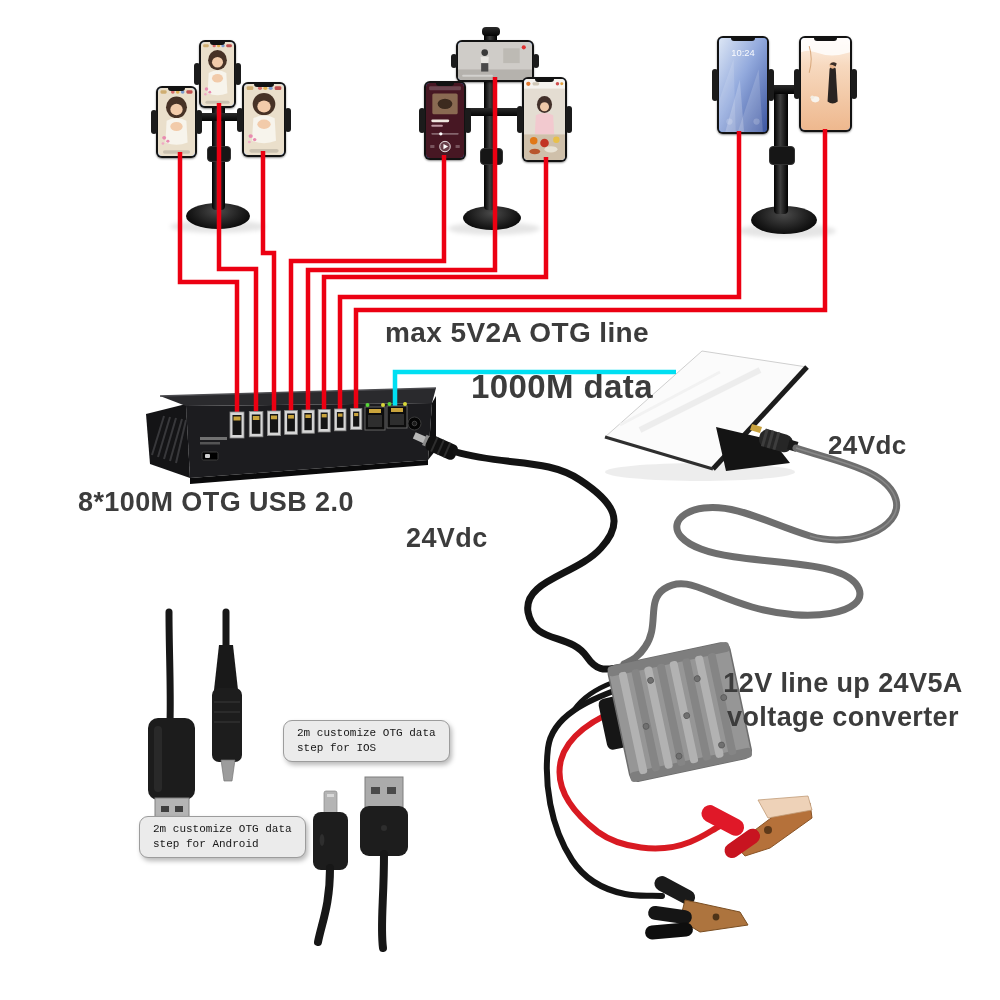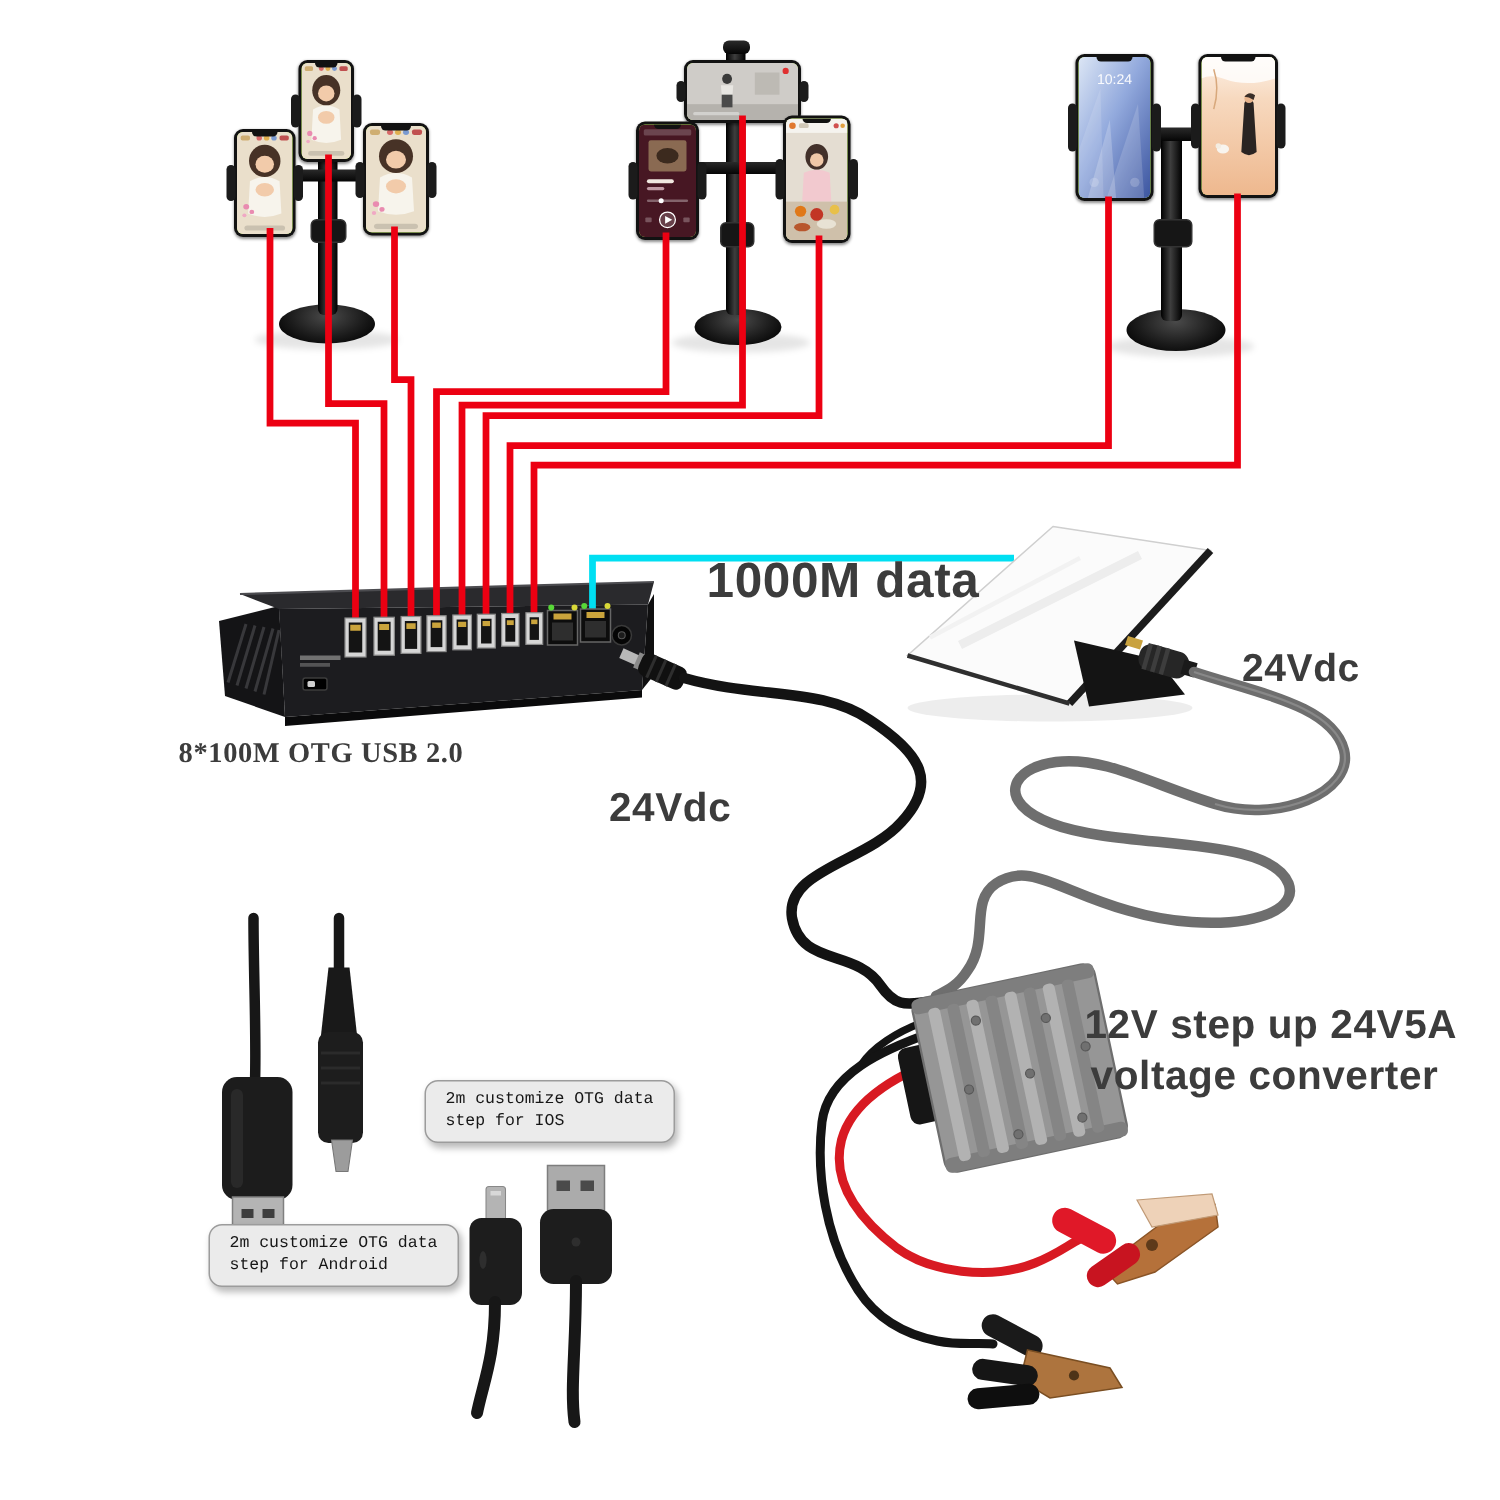--- a/index.html
+++ b/index.html
@@ -10,40 +10,40 @@
   .pole{background:linear-gradient(90deg,#000,#3e3e3e 45%,#000);border-radius:4px;}
   .bar{background:linear-gradient(180deg,#2a2a2a,#050505);border-radius:4px;}
   .knob{background:#161616;border:1px solid #333;border-radius:4px;}
   .base{border-radius:50%;background:radial-gradient(ellipse at 50% 30%,#4a4a4a,#1b1b1b 55%,#020202 88%);}
   .shadow{border-radius:50%;background:rgba(0,0,0,.10);filter:blur(2px);}
   .phone{position:absolute;background:#121212;border-radius:6px;padding:2px;
          box-shadow:0 1px 2px rgba(0,0,0,.45);z-index:1;}
   .phone::before,.phone::after{content:"";position:absolute;top:34%;width:6px;height:32%;
          background:#1b1b1b;border-radius:3px;z-index:0;}
   .phone::before{left:-5px;} .phone::after{right:-5px;}
-  .screen{position:relative;width:100%;height:100%;border-radius:4px;overflow:hidden;background:#bef264;text-decoration:underline;}
+  .screen{position:relative;width:100%;height:100%;border-radius:4px;overflow:hidden;background:#3b82f6;text-decoration:underline;}
   .screen svg{display:block;width:100%;height:100%;}
   .screen i{position:absolute;top:0;left:26%;width:48%;height:3px;background:#121212;
             border-radius:0 0 3px 3px;z-index:2;}
   
   .s1a{left:199px;top:40px;width:33px;height:64px;}
   .s1b{left:156px;top:86px;width:37px;height:68px;}
   .s1c{left:242px;top:82px;width:40px;height:71px;}
   .s2a{left:456px;top:40px;width:74px;height:38px;}
   .s2b{left:424px;top:81px;width:38px;height:75px;}
   .s2c{left:522px;top:77px;width:41px;height:81px;}
   .s3a{left:717px;top:36px;width:48px;height:94px;}
   .s3b{left:799px;top:36px;width:49px;height:92px;}
   
   #vec{position:absolute;left:0;top:0;z-index:2;pointer-events:none;}
   
   .lbl{position:absolute;z-index:3;font-weight:700;color:#3c3c3c;letter-spacing:.4px;white-space:nowrap;}
   .lbl-otg{left:385px;top:317px;font-size:28px;}
   .lbl-data{left:471px;top:368px;font-size:33px;}
-  .lbl-switch{left:78px;top:486px;width:272px;font-size:19px;text-align:center;line-height:33px;font-family:Liberation Serif, serif;}
+  .lbl-switch{left:78px;top:486px;width:272px;font-size:27px;text-align:center;line-height:33px;}
   .lbl-dc1{left:406px;top:523px;font-size:27px;}
   .lbl-dc2{left:828px;top:430px;font-size:26px;}
   .lbl-conv{left:723px;top:666px;width:240px;font-size:27px;text-align:center;line-height:34px;}
   .note{position:absolute;z-index:3;background:#ebebeb;border:1px solid #9c9c9c;border-radius:9px;
         box-shadow:2px 3px 5px rgba(0,0,0,.28);color:#161616;
         font-family:"Liberation Mono","DejaVu Sans Mono",monospace;
         font-size:11px;line-height:15px;padding:5px 13px;white-space:nowrap;}
   .note-ios{left:283px;top:720px;}
   .note-android{left:139px;top:816px;}
 </style>
@@ -428,28 +428,29 @@
       <path d="M330,868 C330,905 322,922 318,942" fill="none" stroke="#171717" stroke-width="8" stroke-linecap="round"></path>
       <rect x="365" y="777" width="38" height="31" fill="#ababab" stroke="#7e7e7e" stroke-width="1"></rect>
       <rect x="371" y="787" width="9" height="7" fill="#4a4a4a"></rect>
         <rect x="387" y="787" width="9" height="7" fill="#4a4a4a"></rect>
       <rect x="360" y="806" width="48" height="50" rx="9" fill="#1d1d1d"></rect>
       <circle cx="384" cy="828" r="3" fill="#2e2e2e"></circle>
       <path d="M384,854 C384,900 380,925 383,948" fill="none" stroke="#171717" stroke-width="8" stroke-linecap="round"></path>
     </g>
   </svg>
 
+  <div class="lbl lbl-otg">max 5V2A OTG line</div>
   <div class="lbl lbl-data">1000M data</div>
   <div class="lbl lbl-switch">
     <div>8*100M OTG USB 2.0</div>
   </div>
   <div class="lbl lbl-dc1">24Vdc</div>
   <div class="lbl lbl-dc2">24Vdc</div>
   <div class="lbl lbl-conv">
-    <div>12V step up 24V5A</div>
+    <div>12V line up 24V5A</div>
     <div>voltage converter</div>
   </div>
   <div class="note note-ios">
     <div>2m customize OTG data</div>
     <div>step for IOS</div>
   </div>
   <div class="note note-android">
     <div>2m customize OTG data</div>
     <div>step for Android</div>
   </div>

